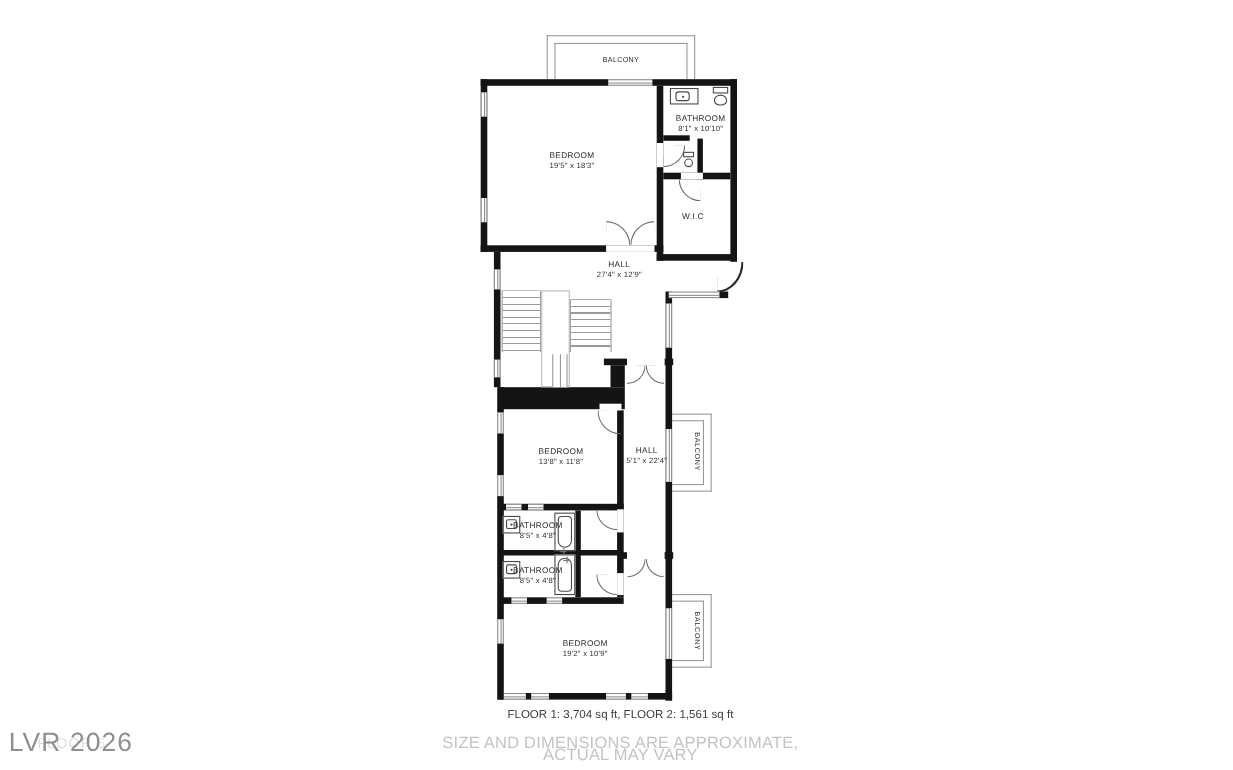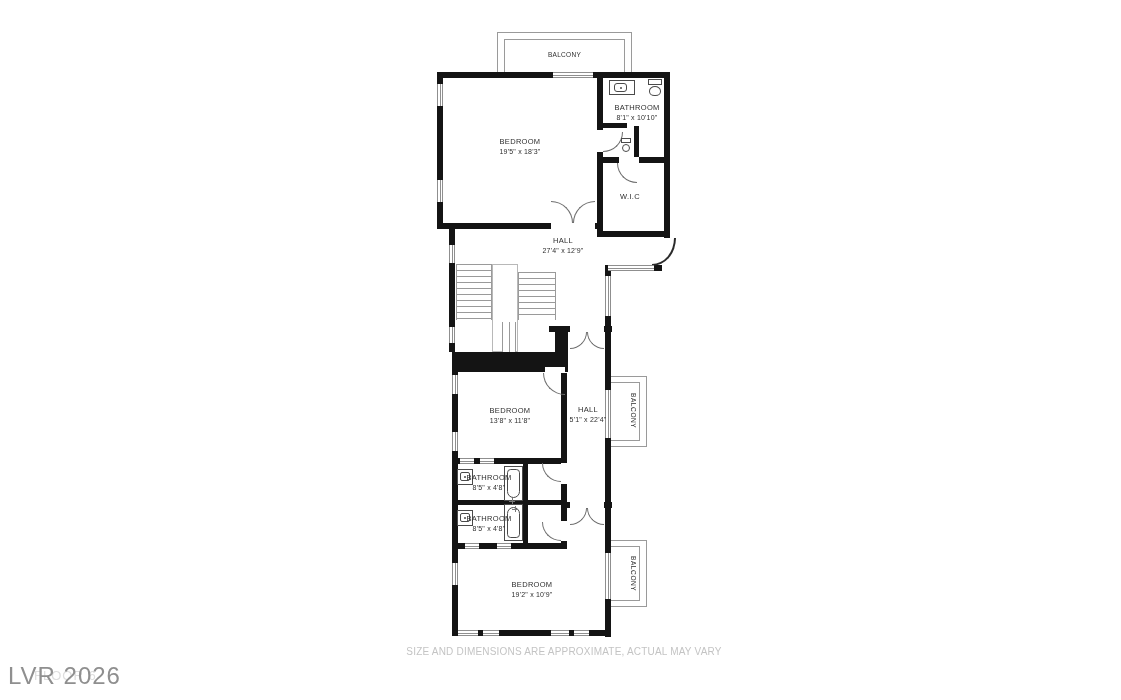--- a/index.html
+++ b/index.html
@@ -30,21 +30,21 @@
             linear-gradient(#777,#777) 50% 0/1px 100% no-repeat,
             linear-gradient(#777,#777) 0 50%/100% 1px no-repeat; }
   .lbl   { position:absolute; text-align:center; color:#2e2e2e; font-size:7.5px;
            letter-spacing:.3px; line-height:1.5; white-space:nowrap; }
   .lbl .n{ display:block; }
   .lbl .d{ display:block; font-size:7px; letter-spacing:.2px; }
   .vlbl  { position:absolute; writing-mode:vertical-rl; text-align:center; font-size:6.5px;
            letter-spacing:.6px; color:#2e2e2e; }
   .footer{ position:absolute; left:384px; top:645px; width:360px; text-align:center;
            color:#3d3d3d; font-size:10.5px; line-height:11.5px; }
-  .footer .dis { color:#c4c4c4; font-size:10px; margin-top:1px; letter-spacing:.2px; }
+  .footer .dis { color:#c4c4c4; font-size:15px; margin-top:13px; letter-spacing:.2px; }
   .wm    { position:absolute; left:8px; top:662px; font-size:24px; color:#8f8f8f; letter-spacing:1px; }
   .wmf   { position:absolute; left:34px; top:668px; font-size:13px; color:#dedede; letter-spacing:1px; }
 </style>
 </head>
 <body>
 
 <div class="stage">
 
   <div class="balr" style="left:497px;top:32px;width:135px;height:40px;border-bottom:none"></div>
   <div class="balr" style="left:504px;top:39px;width:121px;height:33px;border-bottom:none"></div>
@@ -187,19 +187,20 @@
   </div>
   <div class="lbl" style="left:480px;top:579px;width:104px">
     <span class="n">BEDROOM</span>
     <span class="d">19'2" x 10'9"</span>
   </div>
   <div class="vlbl" style="left:621px;top:543px;width:16px;height:62px">
     <span>BALCONY</span>
   </div>
 
   <div class="footer">
+    <div>FLOOR 1: 3,704 sq ft, FLOOR 2: 1,561 sq ft</div>
     <div class="dis">SIZE AND DIMENSIONS ARE APPROXIMATE, ACTUAL MAY VARY</div>
   </div>
 
   <div class="wmf">FLOOR 6</div>
   <div class="wm">LVR 2026</div>
 
 </div>
 
 </body></html>

